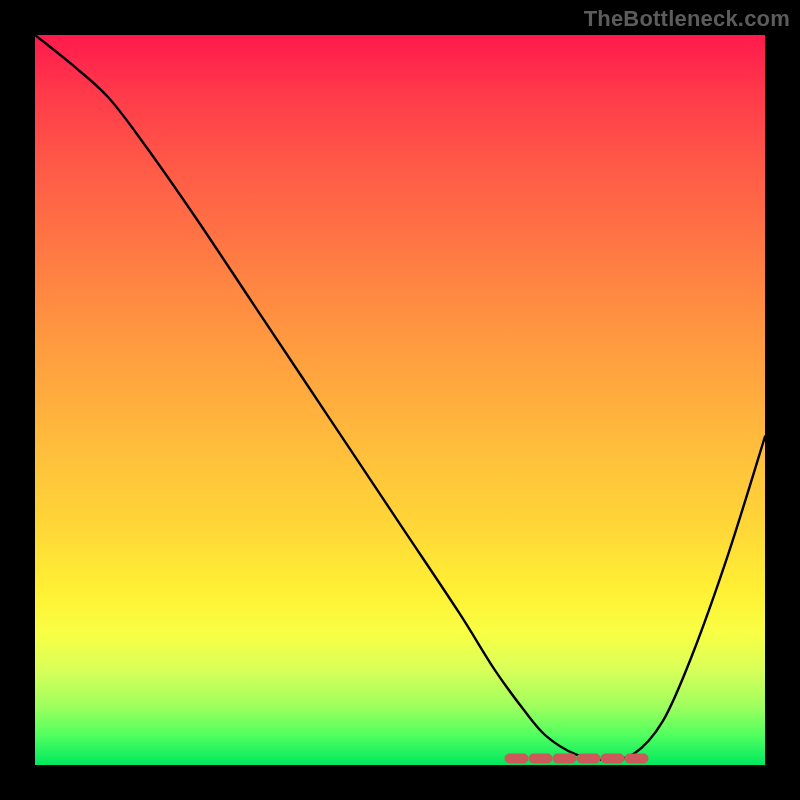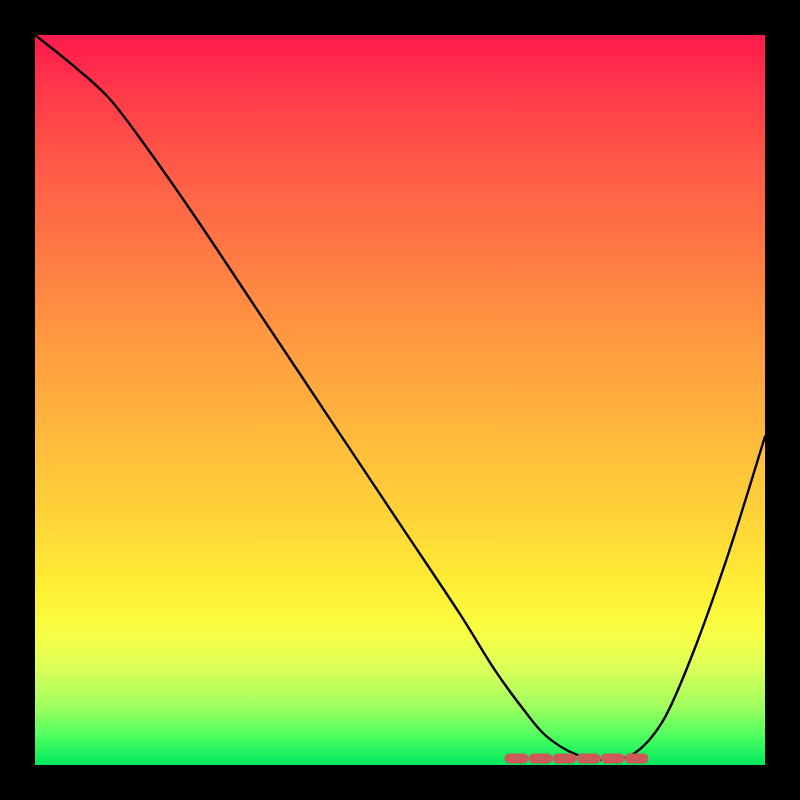--- a/index.html
+++ b/index.html
@@ -49,20 +49,21 @@
     position: absolute;
     inset: 0;
     width: 100%;
     height: 100%;
   }
 </style>
 </head>
 <body>
 <div class="frame">
 
+  <div class="watermark">TheBottleneck.com</div>
 
   <div class="plot">
     <div class="gradient"></div>
     <svg class="curve" viewBox="0 0 730 730" preserveAspectRatio="none">
       <path id="mainPath" d="M 0 0 C 6.083333333333333 4.866666666666674 24.333333333333336 18.858333333333384 36.5 29.200000000000045 C 48.666666666666664 39.54166666666671 60.833333333333336 48.66666666666663 73 62.049999999999955 C 85.16666666666667 75.43333333333328 94.9 89.425 109.5 109.5 C 124.1 129.57500000000002 142.35 155.73333333333332 160.6 182.5 C 178.85 209.26666666666668 197.1 237.25000000000003 219 270.1 C 240.9 302.95000000000005 267.6666666666667 343.1 292 379.6 C 316.3333333333333 416.1 343.1 456.25 365 489.1 C 386.9 521.95 407.5833333333333 552.3666666666667 423.4 576.7 C 439.21666666666664 601.0333333333334 448.95 618.6750000000001 459.9 635.1 C 470.84999999999997 651.525 480.58333333333337 664.3 489.1 675.25 C 497.6166666666667 686.2 502.4833333333333 693.5 510.99999999999994 700.8 C 519.5166666666667 708.0999999999999 530.4666666666667 715.035 540.2 719.05 C 549.9333333333334 723.0649999999999 559.6666666666666 724.89 569.4 724.89 C 579.1333333333333 724.89 588.8666666666666 725.4983333333332 598.5999999999999 719.05 C 608.3333333333333 712.6016666666667 618.0666666666666 702.625 627.8 686.2 C 637.5333333333333 669.7750000000001 646.05 648.4833333333333 657 620.5 C 667.95 592.5166666666667 681.3333333333334 554.8 693.5 518.3 C 705.6666666666666 481.79999999999995 723.9166666666666 420.96666666666664 730 401.5" fill="none" stroke="#000" stroke-width="2.4" stroke-linejoin="round" stroke-linecap="round"></path>
       <path id="flatPath" d="M 474.5 723.43 L 613.1999999999999 723.43" fill="none" stroke="#cc5a5a" stroke-width="10" stroke-linecap="round" stroke-dasharray="14 10"></path>
     </svg>
   </div>
 
 </div>

